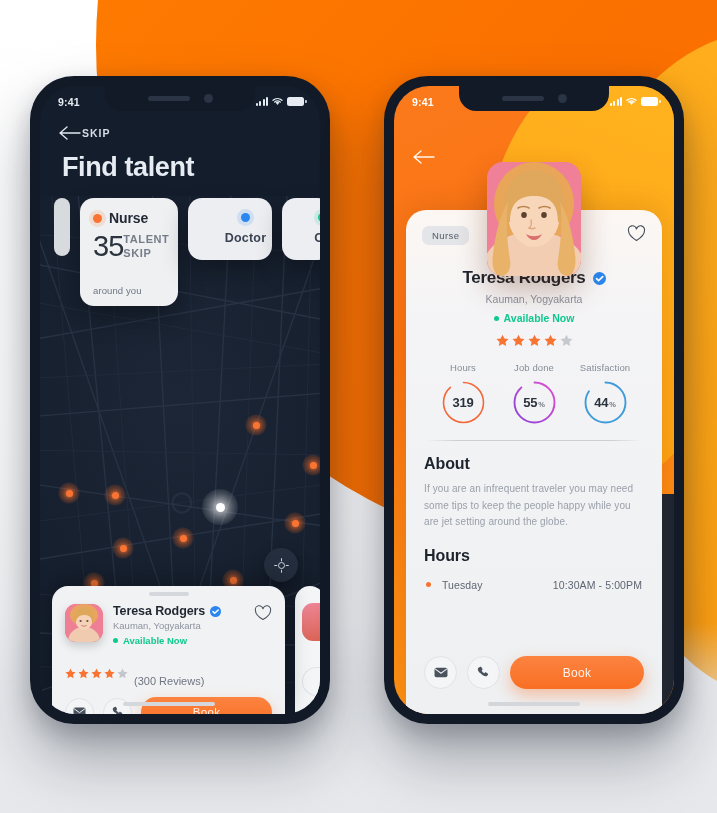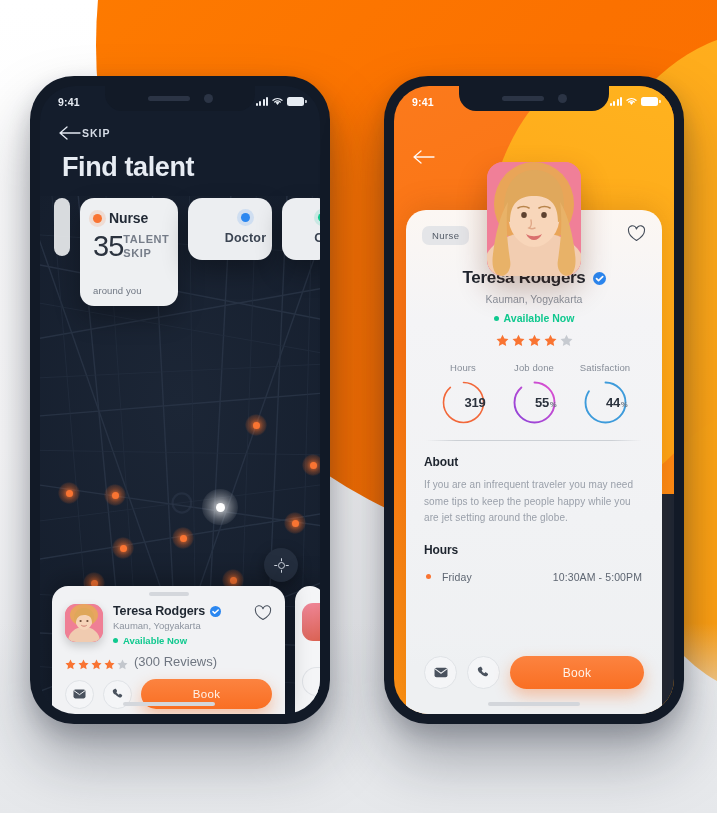--- a/index.html
+++ b/index.html
@@ -181,21 +181,21 @@
   .verified { width: 11px; height: 11px; border-radius: 50%; background: #2b87f0;
     display:flex; align-items:center; justify-content:center; flex:none; }
   .tc-loc { font-size: 9.5px; color: #8d949f; margin-top: 2px; }
   .tc-avail { display: flex; align-items: center; gap: 5px; margin-top: 4px;
     font-size: 9.5px; font-weight: 600; color: #10c98f; }
   .tc-avail .d { width: 5px; height: 5px; border-radius: 50%; background: #10c98f; }
   .heart-btn { margin-left: auto; width: 18px; height: 18px; }
   .tc-rating { display: flex; align-items: center; gap: 6px; margin-top: 8px; }
   .stars { display: flex; gap: 2px; }
   .star { width: 11px; height: 11px; }
-  .reviews { font-size: 13px; color: #6f7681; }
+  .reviews { font-size: 11px; color: #6f7681; margin-top: 21px; }
   .tc-actions { display: flex; align-items: center; gap: 9px; margin-top: 10px; }
   .circ-btn {
     width: 29px; height: 29px; border-radius: 50%; border: 1px solid #dfe2e6;
     background: #f4f5f7; display: flex; align-items: center; justify-content: center; flex: none;
   }
   .book-btn {
     flex: 1; height: 30px; border-radius: 16px;
     background: linear-gradient(180deg,#fc8340 0%,#f96f23 100%);
     display: flex; align-items: center; justify-content: center;
     color: #fff2e8; font-size: 11.5px; letter-spacing: .3px;
@@ -254,28 +254,28 @@
   .rp-avail .d { width: 5px; height: 5px; border-radius: 50%; background: #10c98f; }
   .rp-stars { display: flex; justify-content: center; gap: 3px; margin-top: 9px; }
   .rp-stars .star { width: 13px; height: 13px; }
 
   .rp-stats { display: flex; justify-content: space-between; margin-top: 16px; padding: 0 6px; }
   .stat { display: flex; flex-direction: column; align-items: center; gap: 7px; width: 66px; }
   .stat .cap { font-size: 9.5px; color: #868d98; letter-spacing: .1px; }
   .ring { position: relative; width: 45px; height: 45px; }
   .ring svg { display: block; transform: rotate(-90deg); }
   .ring .val {
-    position: absolute; inset: 0; display: flex; align-items: center; justify-content: flex-end;
+    position: absolute; inset: 0; display: flex; align-items: center; justify-content: center;
     font-size: 13px; font-weight: 600; color: #2b323d; letter-spacing: -.2px;
   }
   .ring .val sup { font-size: 7.5px; font-weight: 600; color: #6e7681; margin-left: 1px; top:2px; position: relative;}
 
   .rp-divider { height: 1px; margin: 15px 2px 0 2px;
     background: linear-gradient(90deg, rgba(205,208,213,0) 0%, #ccd0d5 14%, #ccd0d5 86%, rgba(205,208,213,0) 100%); }
-  .sec-title { font-size: 12px; font-weight: 700; color: #1d242e; margin-top: 14px; letter-spacing: -.1px; }
+  .sec-title { font-size: 16px; font-weight: 700; color: #1d242e; margin-top: 14px; letter-spacing: -.1px; }
   .about-text { font-size: 10px; line-height: 1.65; color: #9aa0aa; margin-top: 8px; letter-spacing: .1px; }
   .hours-list { margin-top: 9px; }
   .hour-row {
     display: flex; align-items: center; font-size: 10.5px; color: #5e6672;
     padding: 5px 2px;
   }
   .hour-row .bullet { width: 5px; height: 5px; border-radius: 50%; background: #f97432; margin-right: 11px; flex:none; }
   .hour-row .day { letter-spacing: .1px; }
   .hour-row .time { margin-left: auto; letter-spacing: .1px; }
   .hour-row.faded { opacity: .42; }
@@ -655,21 +655,21 @@
 
         <div class="rp-divider"></div>
 
         <div class="sec-title">About</div>
         <div class="about-text">If you are an infrequent traveler you may need some tips to keep the people happy while you are jet setting around the globe.</div>
 
         <div class="sec-title" style="margin-top:16px">Hours</div>
         <div class="hours-list">
           <div class="hour-row">
             <span class="bullet"></span>
-            <span class="day">Friday</span>
+            <span class="day">Tuesday</span>
             <span class="time">10:30AM - 5:00PM</span>
           </div>
         </div>
 
         <div class="rp-actionbar">
           <span class="circ-btn">
             <svg viewBox="0 0 16 12" width="14" height="11">
                 <rect x=".6" y=".6" width="14.8" height="10.8" rx="2.2" fill="#4a525e"></rect>
                 <path d="M1.6 2.2L8 6.8l6.4-4.6" stroke="#eef0f2" stroke-width="1.2" fill="none" stroke-linecap="round" stroke-linejoin="round"></path>
               </svg>

